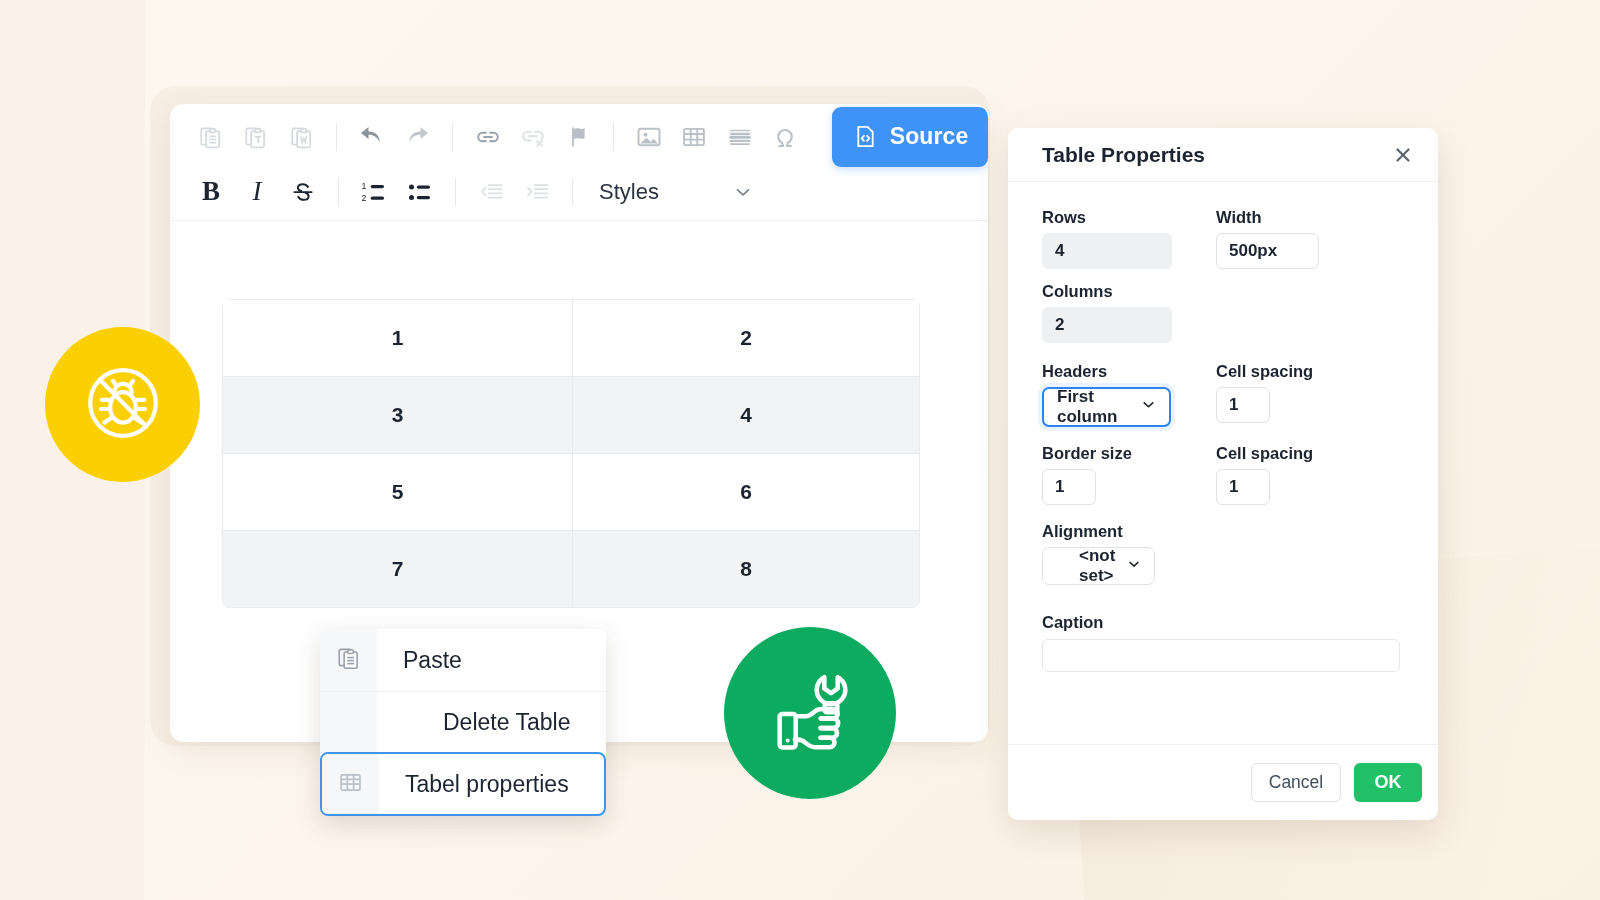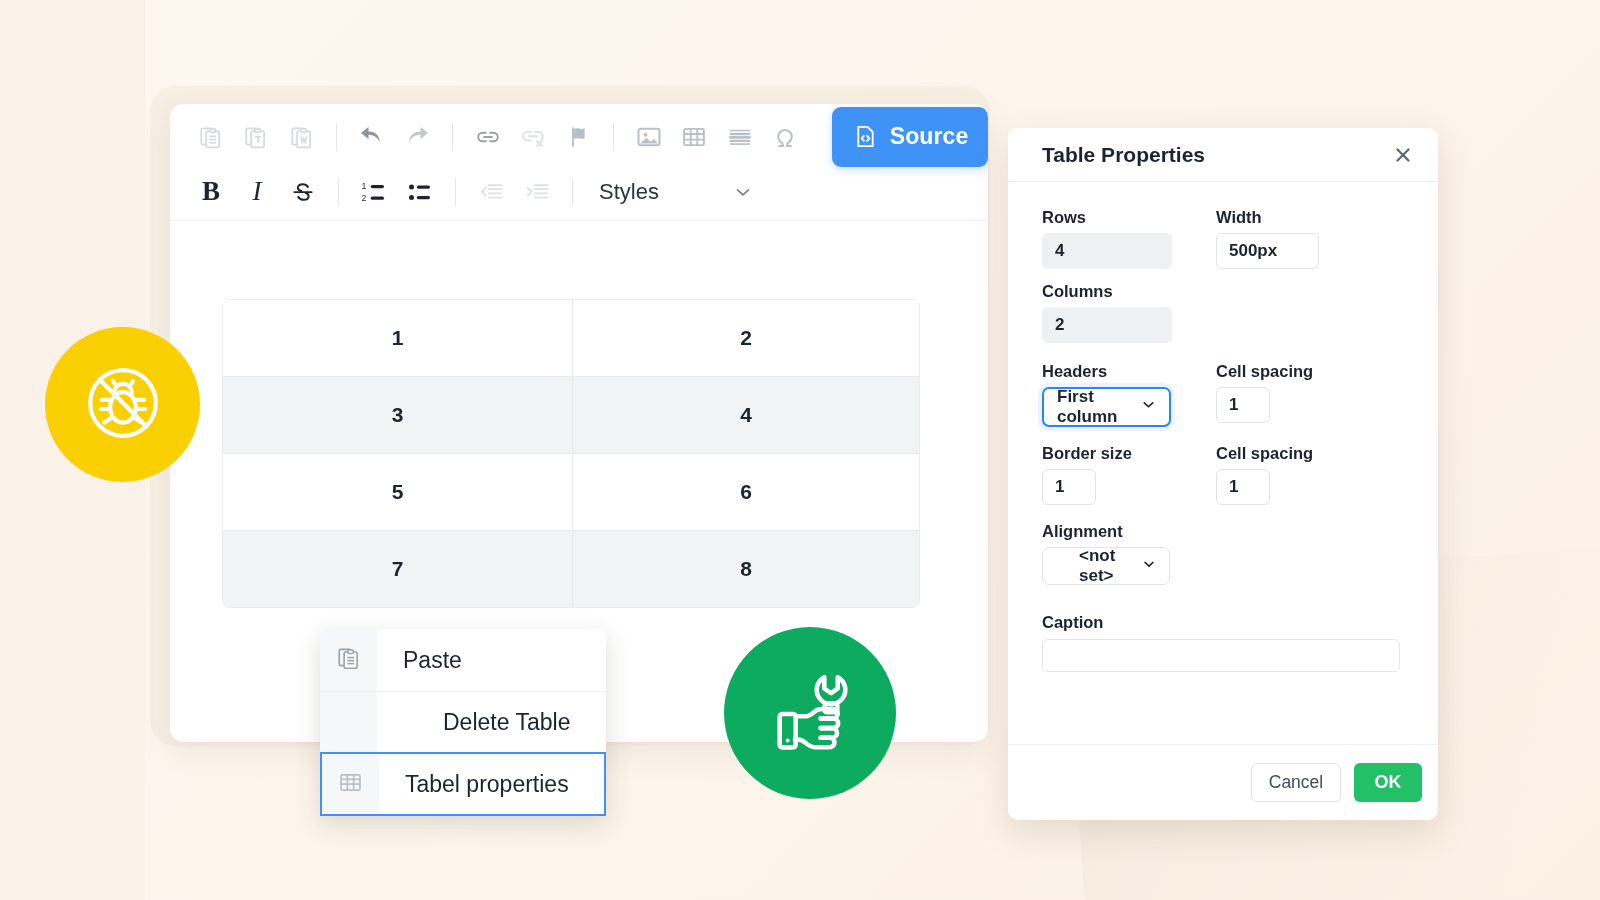--- a/index.html
+++ b/index.html
@@ -177,21 +177,21 @@
   .ctx-item .ctx-label {
     padding-left: 26px;
     font-size: 23px;
     color: #1b2430;
   }
   .ctx-item.first  { border-radius: 8px 8px 0 0; }
   .ctx-item.first .ctx-gutter { border-radius: 8px 0 0 0; }
   .ctx-item.divider { border-top: 1px solid #edeff1; gap: 40px; }
   .ctx-item.highlighted {
     border: 2px solid #3f93f6;
-    border-radius: 0;
+    border-radius: 8px;
     height: 64px;
     margin-top: -1px;
   }
   .ctx-item.highlighted .ctx-gutter { border-radius: 6px 0 0 6px; }
 
   
   #table-properties-dialog {
     position: absolute;
     left: 1008px; top: 128px;
     width: 430px; height: 692px;
@@ -271,21 +271,21 @@
     cursor: pointer;
     background: #fff;
   }
   .select-box.focused {
     border: 2px solid #2a85f2;
     box-shadow: 0 0 0 4px rgba(63,147,246,.10);
     width: 129px;
   }
   .select-box.plain {
     border: 1px solid #dfe2e6;
-    width: 128px;
+    width: 113px;
     height: 38px;
     padding-left: 36px;
   }
 
   .wide-field-label {
     font-size: 16.5px;
     font-weight: 700;
     color: #1b2430;
     margin-bottom: 7px;
   }

